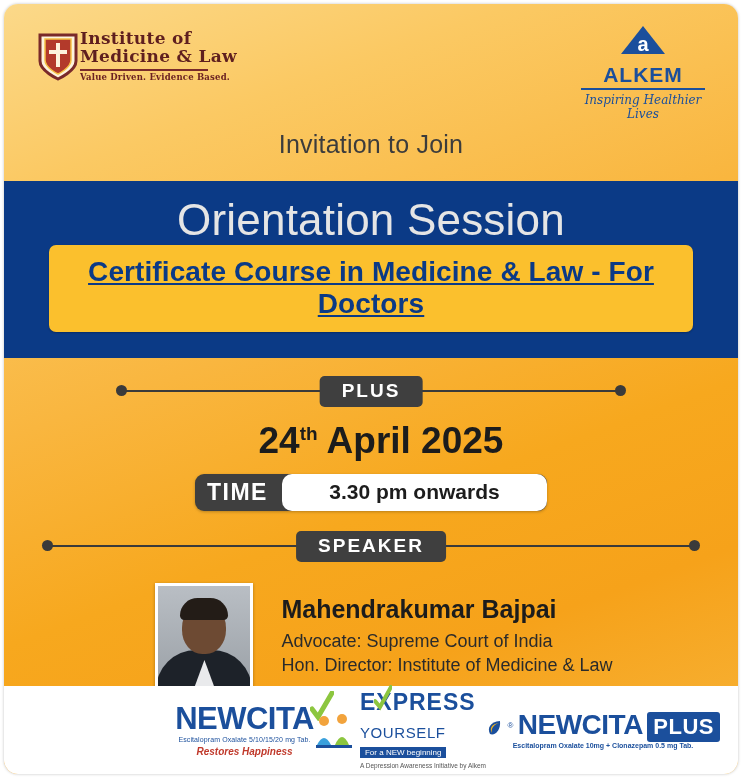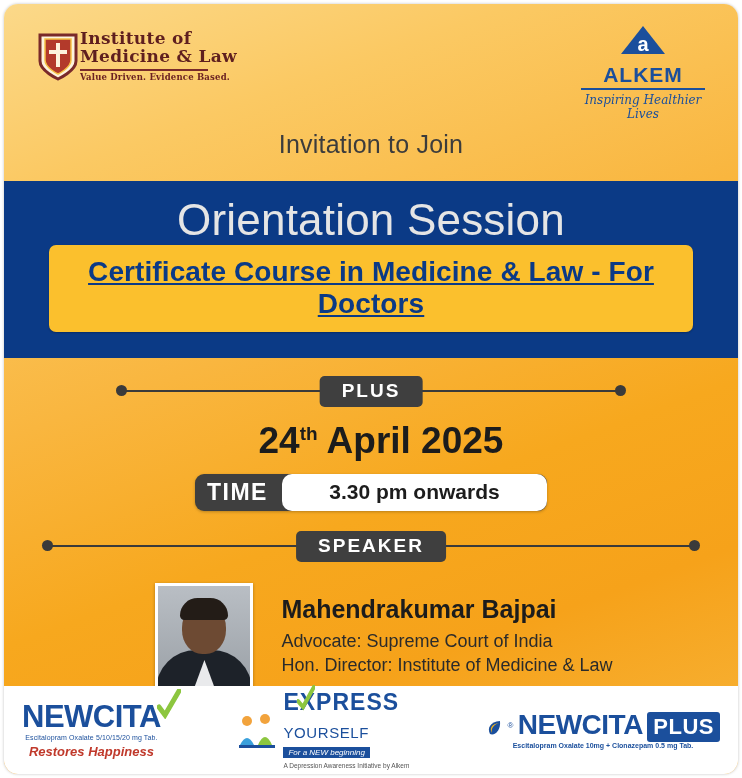--- a/index.html
+++ b/index.html
@@ -312,21 +312,21 @@
   }
   .partner-bar {
     position: absolute;
     left: 0;
     right: 0;
     bottom: 0;
     height: 88px;
     background: #ffffff;
     display: flex;
     align-items: center;
-    justify-content: space-between;
+    justify-content: flex-end;
     padding: 0 18px;
     box-sizing: border-box;
   }
   .p-block { text-align: center; }
 
   .newcita-main {
     font-size: 31px;
     font-weight: bold;
     color: #1b4f9c;
     letter-spacing: -0.5px;
@@ -341,21 +341,21 @@
     width: 24px;
     height: 30px;
   }
   .newcita-sub {
     font-size: 7px;
     color: #1b4f9c;
     margin-top: 2px;
     letter-spacing: 0.1px;
   }
   .newcita-slogan {
-    font-size: 13px;
+    font-size: 10px;
     font-weight: bold;
     font-style: italic;
     color: #c0392b;
     margin-top: 3px;
   }
 
   .ey-wrap {
     display: flex;
     align-items: center;
     gap: 6px;
@@ -385,21 +385,20 @@
     font-size: 15px;
     color: #1b4f9c;
     letter-spacing: 0.6px;
     line-height: 1.1;
     margin-top: 11px;
   }
   .ey-bar {
     background: #1b4f9c;
     color: #ffffff;
     font-size: 8px;
-    font-style: italic;
     padding: 1px 5px;
     display: inline-block;
     margin-top: 2px;
   }
   .ey-note {
     font-size: 6.5px;
     color: #555;
     margin-top: 3px;
   }
 

